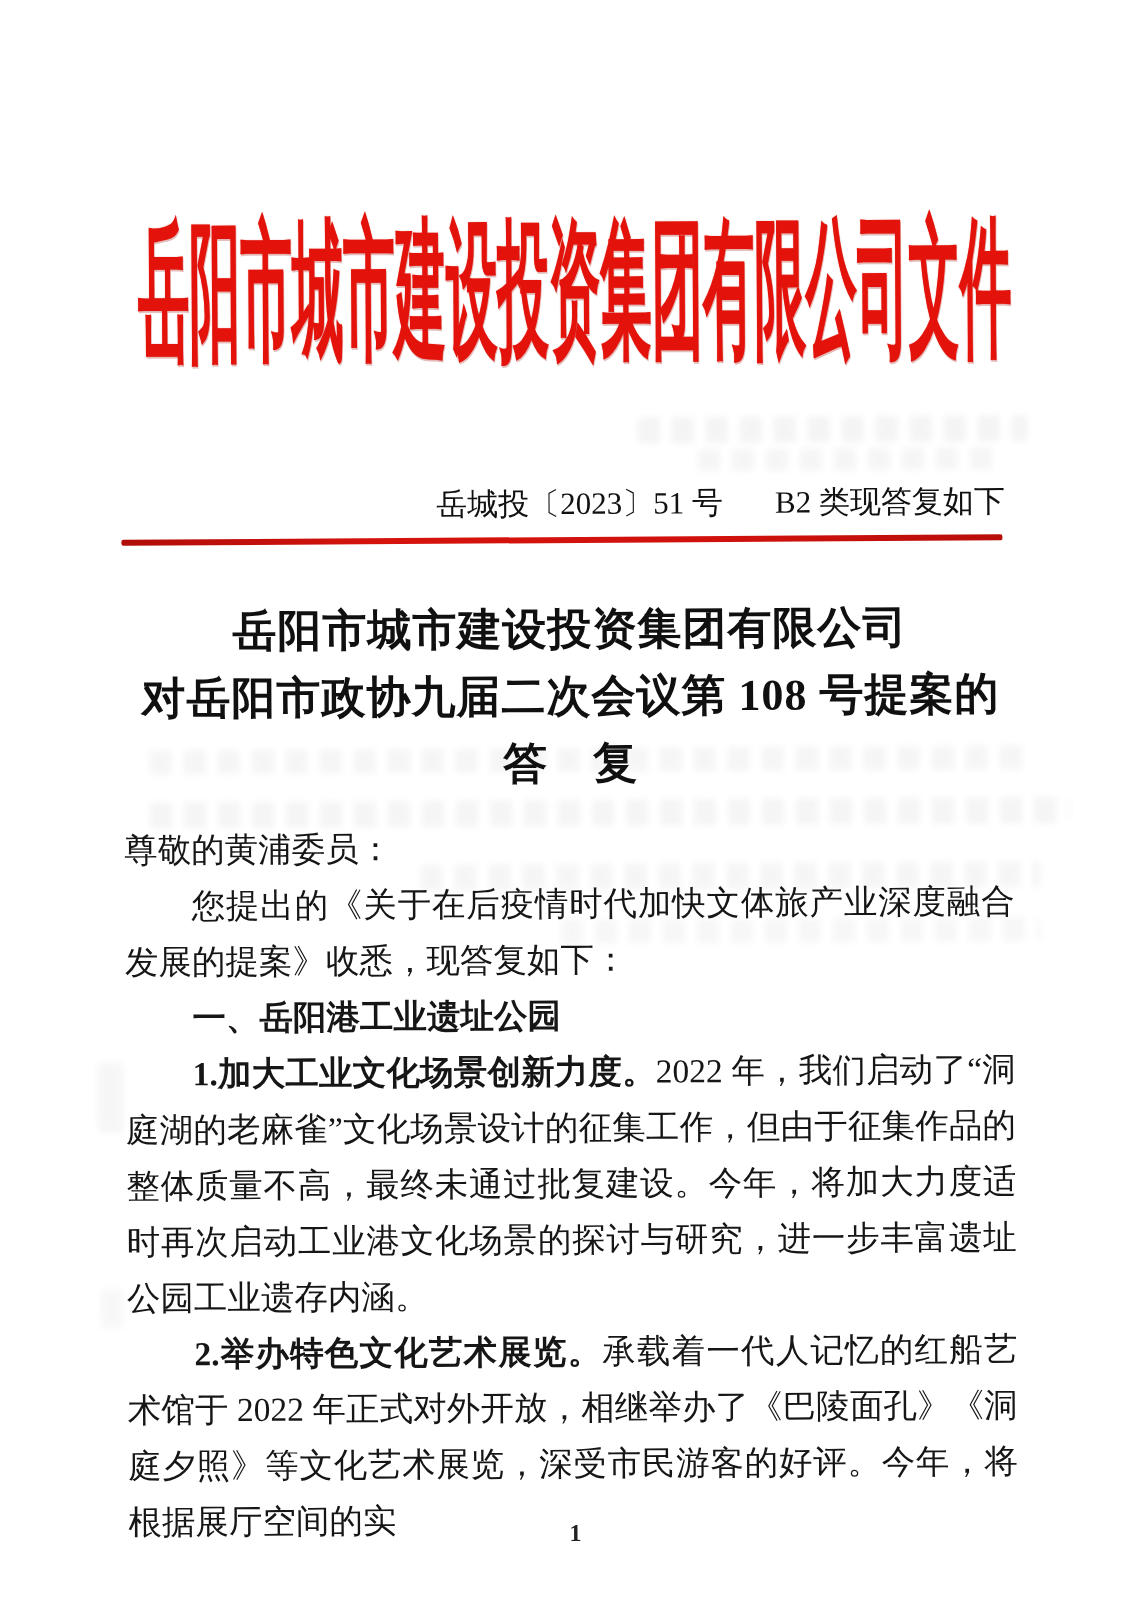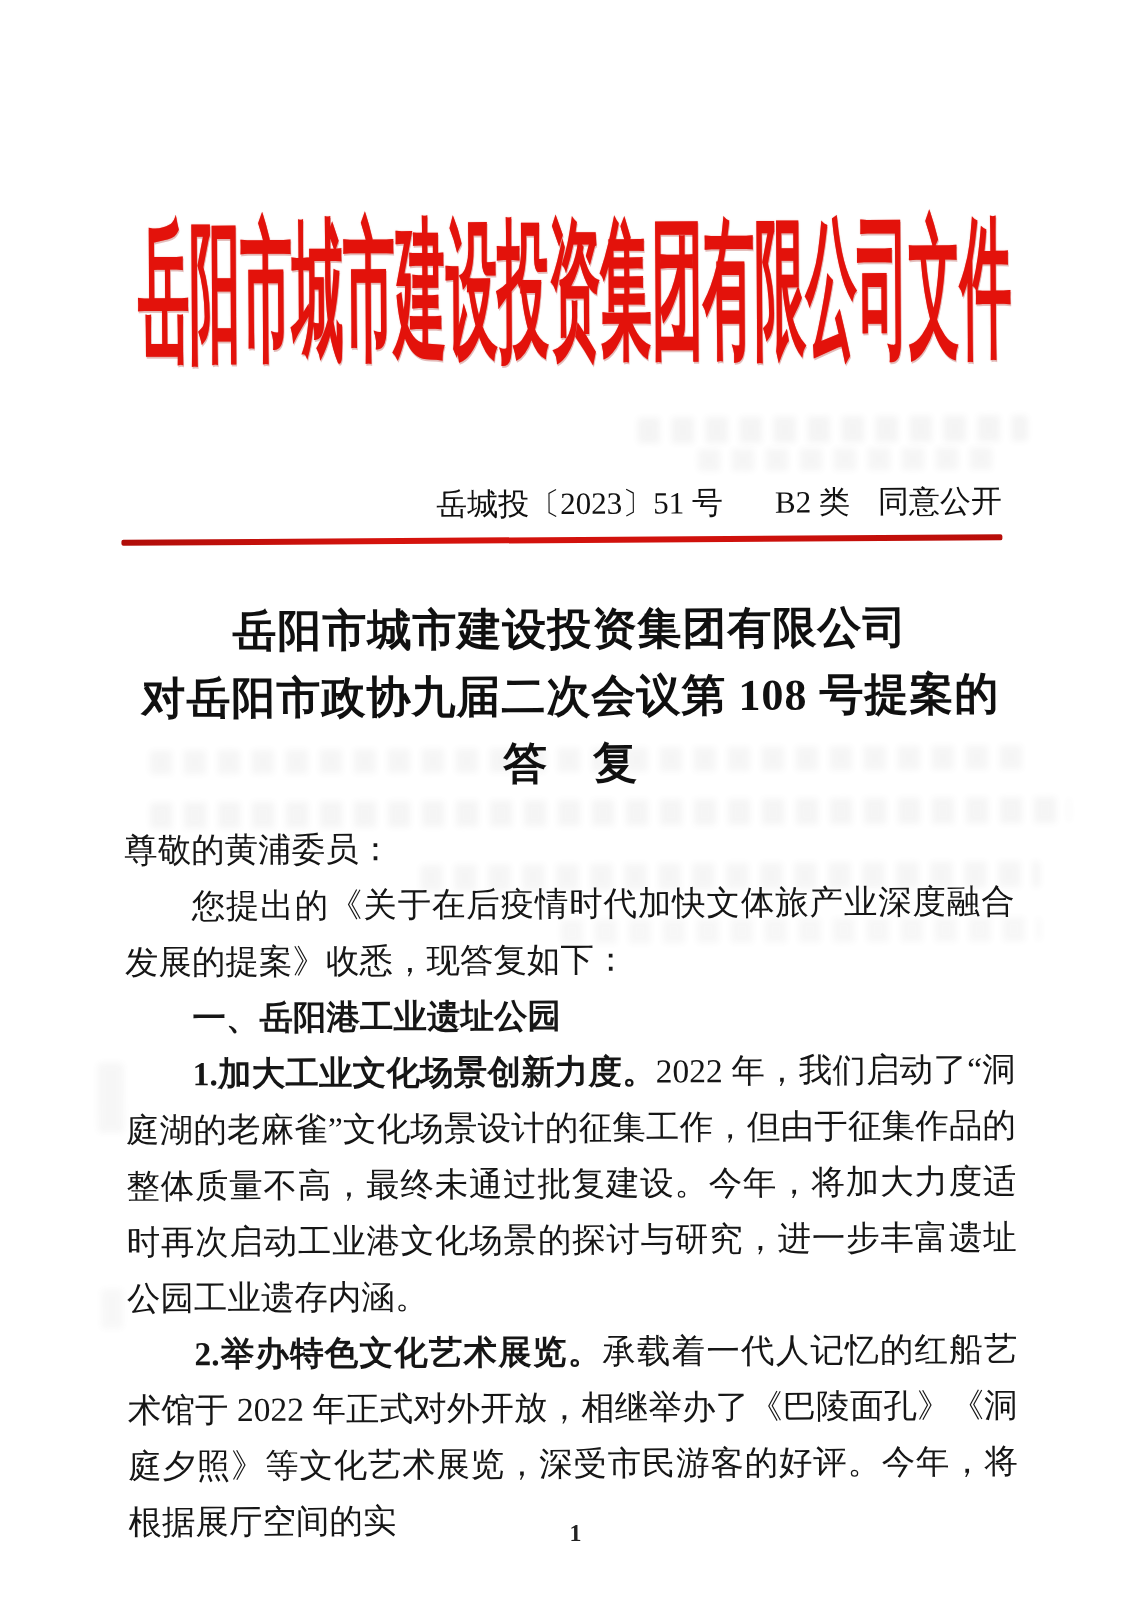--- a/index.html
+++ b/index.html
@@ -32,21 +32,21 @@
     letter-spacing:0;
   }
   
   .meta-line{
     position:absolute;top:484px;left:438px;width:570px;
     font-size:31px;line-height:40px;
     white-space:nowrap;
     color:#111;
   }
   .meta-line .doc-no{margin-right:52px;}
-  .meta-line .doc-class{margin-right:28px;font-family:Liberation Serif, serif;}
+  .meta-line .doc-class{font-family:Liberation Serif, serif;}
   
   .red-rule{
     position:absolute;top:537px;left:123px;width:881px;height:6px;
     background:linear-gradient(90deg,#b00d09,#d6130d 30%,#cf110c 70%,#b80e09);
     border-radius:2px;
   }
   
   .doc-title{
     position:absolute;top:596px;left:71px;width:1000px;
     text-align:center;
@@ -103,21 +103,21 @@
   <div class="ghost g5"></div>
   <div class="ghost g6"></div>
   <div class="ghost g7"></div>
   <div class="ghost g8"></div>
 
   <div class="letterhead">
     <span class="lh-text">岳阳市城市建设投资集团有限公司文件</span>
   </div>
 
   <div class="meta-line">
-    <span class="doc-no">岳城投〔2023〕51 号</span><span class="doc-class">B2 类</span><span>同意公开</span>
+    <span class="doc-no">岳城投〔2023〕51 号</span><span class="doc-class">B2 类</span><span>现答复如下</span>
   </div>
 
   <div class="red-rule"></div>
 
   <div class="doc-title">
     <div>岳阳市城市建设投资集团有限公司</div>
     <div>对岳阳市政协九届二次会议第 108 号提案的</div>
     <div>答　复</div>
   </div>
 

